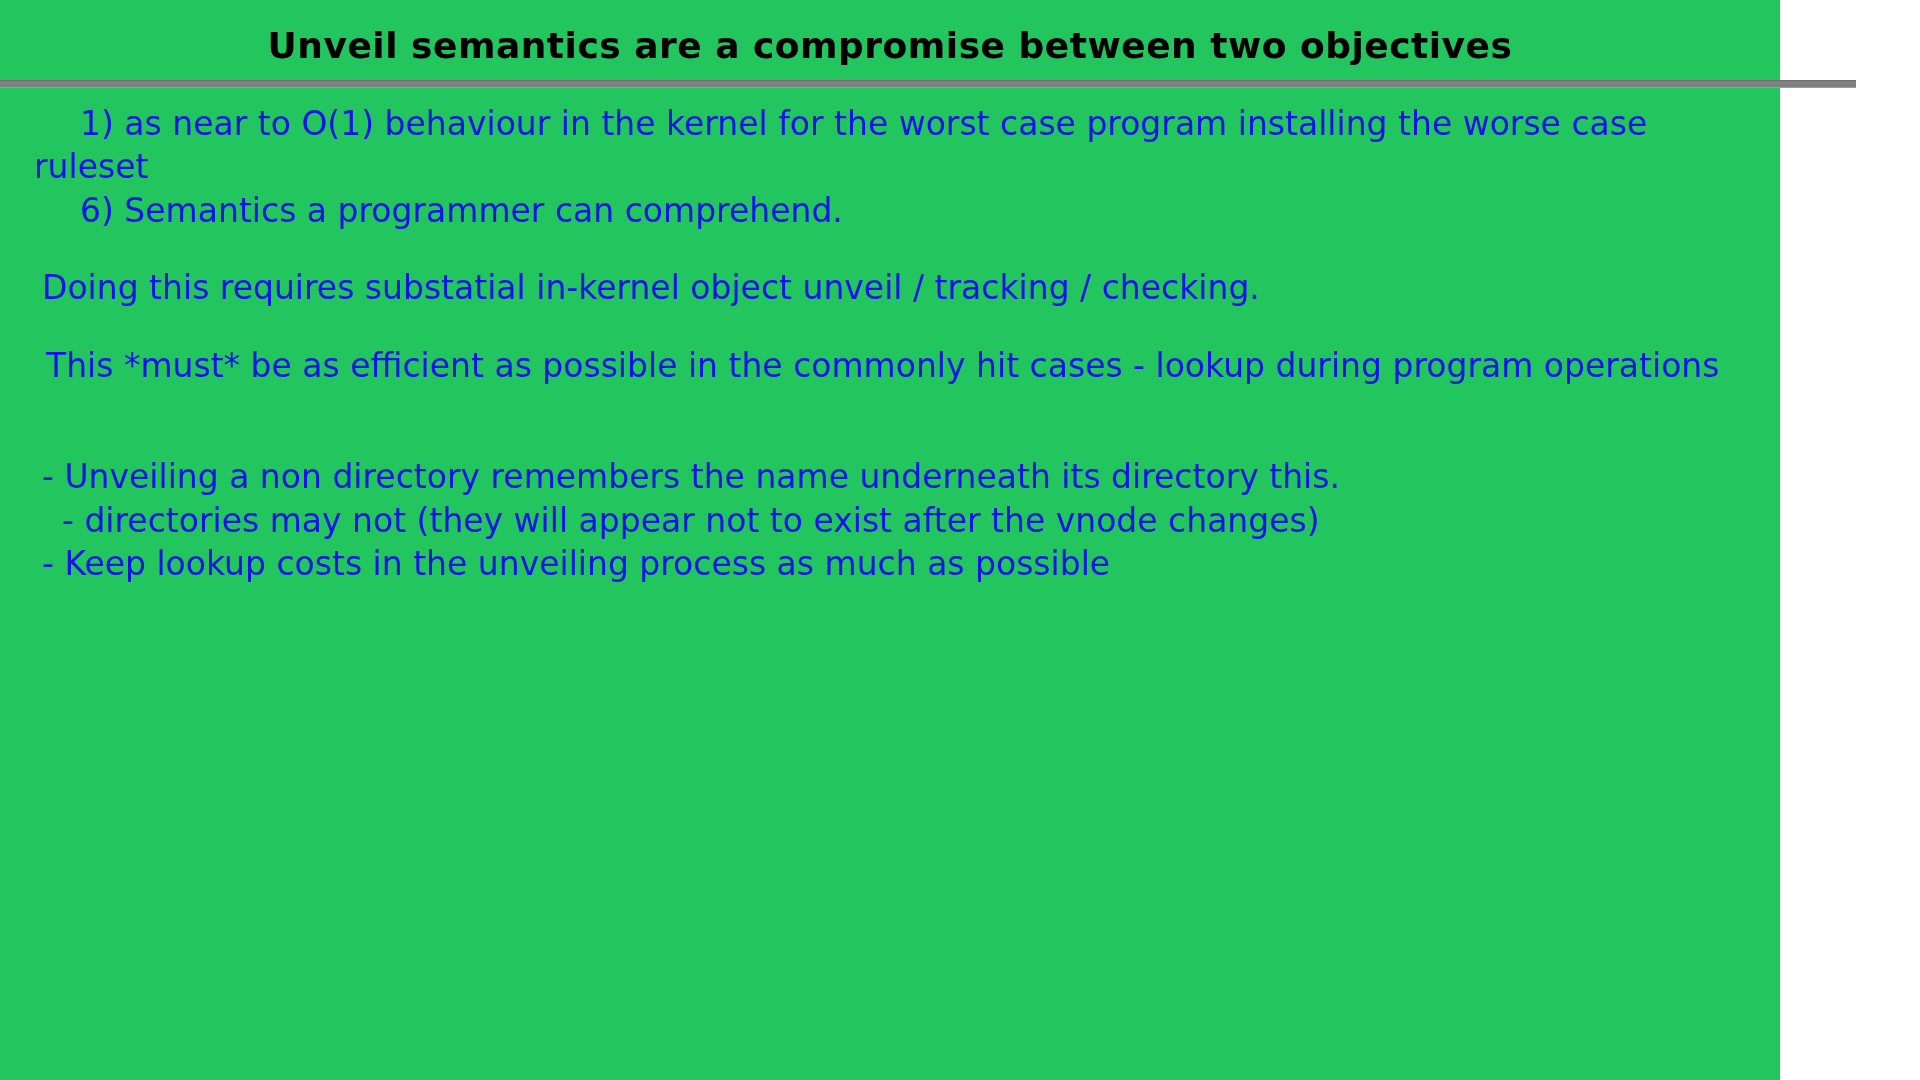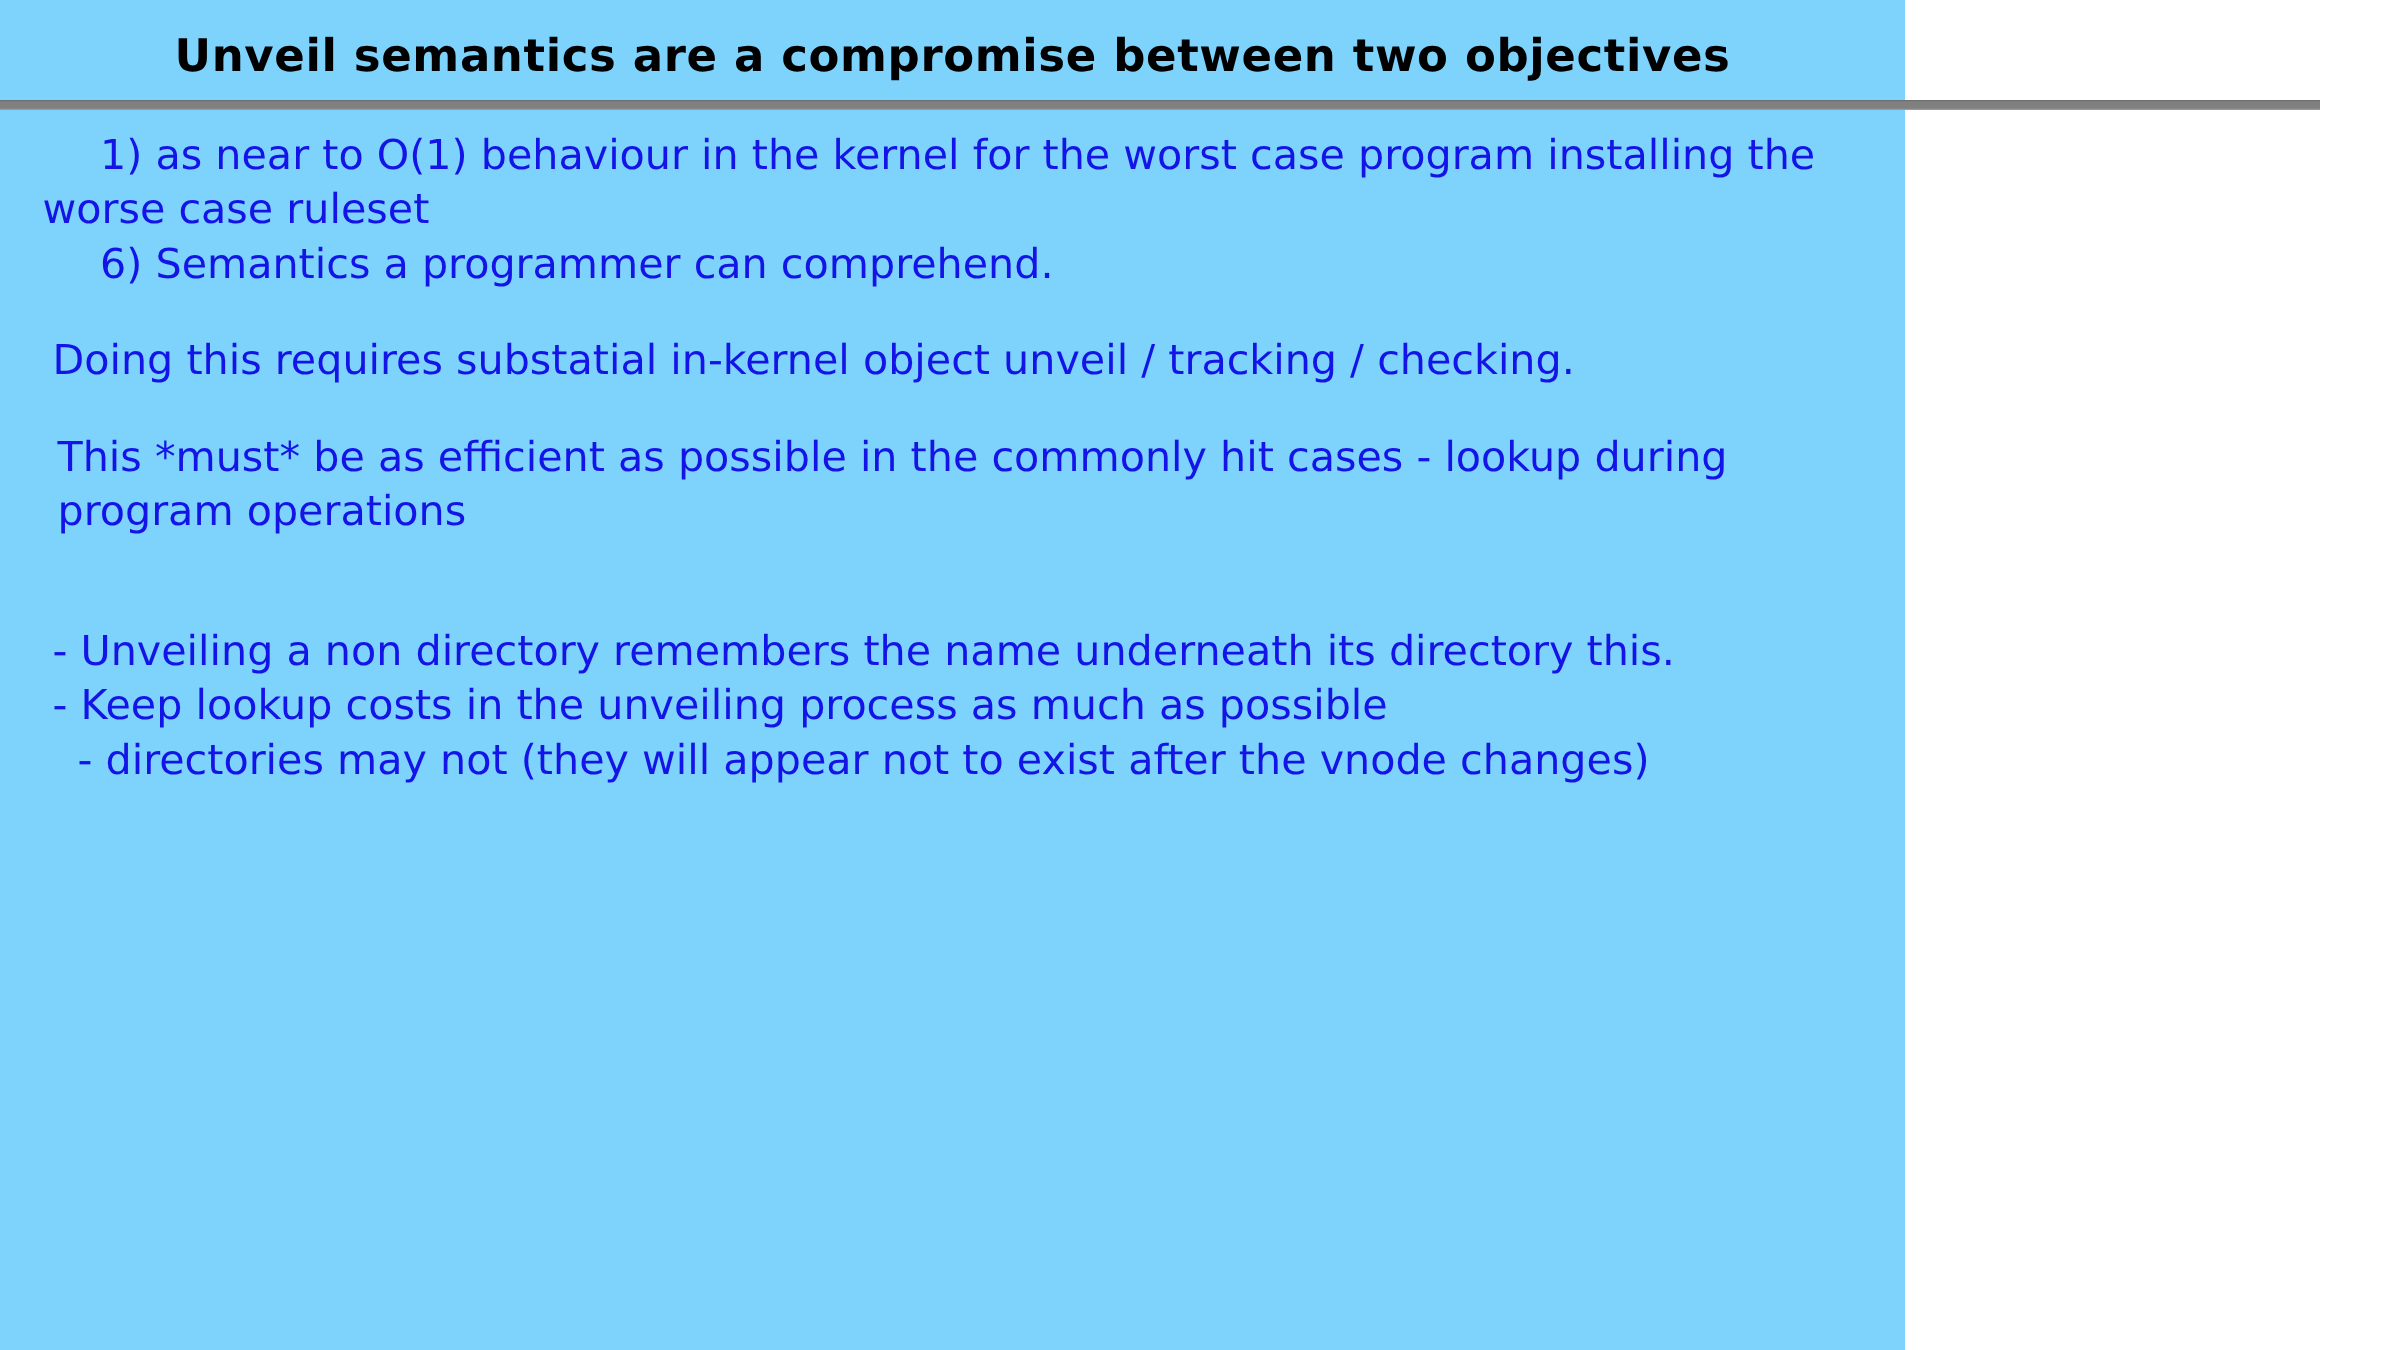--- a/index.html
+++ b/index.html
@@ -8,23 +8,23 @@
     background: #ffffff;
     width: 1920px;
     height: 1080px;
     overflow: hidden;
   }
   body {
     font-family: "DejaVu Sans", sans-serif;
   }
   .slide {
     position: relative;
-    width: 1524px;
+    width: 1780px;
     height: 1080px;
-    background: #7dd3fc;
+    background: #22c55e;
     box-sizing: border-box;
   }
   .slide-title {
     text-align: center;
     font-family: "DejaVu Sans", sans-serif;
     font-weight: bold;
     font-size: 36px;
     color: #000000;
     letter-spacing: 0.5px;
     padding-top: 26px;
@@ -78,17 +78,17 @@
     <div class="spacer"></div>
 
     <p class="para lead-2">This *must* be as efficient as possible in the commonly hit cases - lookup during program operations</p>
 
     <div class="spacer"></div>
 
 
     <div class="spacer"></div>
 
     <p class="para lead-1">- Unveiling a non directory remembers the name underneath its directory this.</p>
+    <p class="para lead-3">- directories may not (they will appear not to exist after the vnode changes)</p>
     <p class="para lead-1">- Keep lookup costs in the unveiling process as much as possible</p>
-    <p class="para lead-3">- directories may not (they will appear not to exist after the vnode changes)</p>
 
   </div>
 </div>
 
 </body></html>

